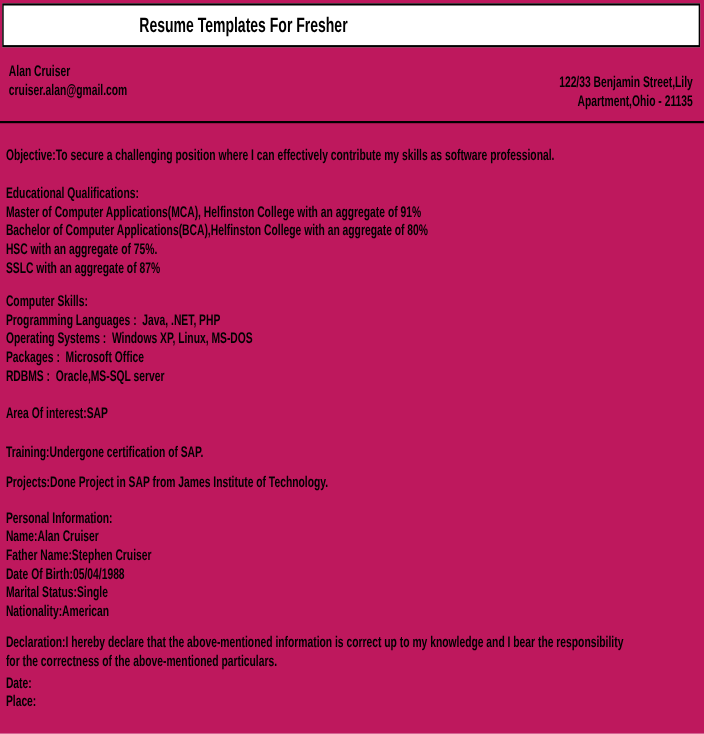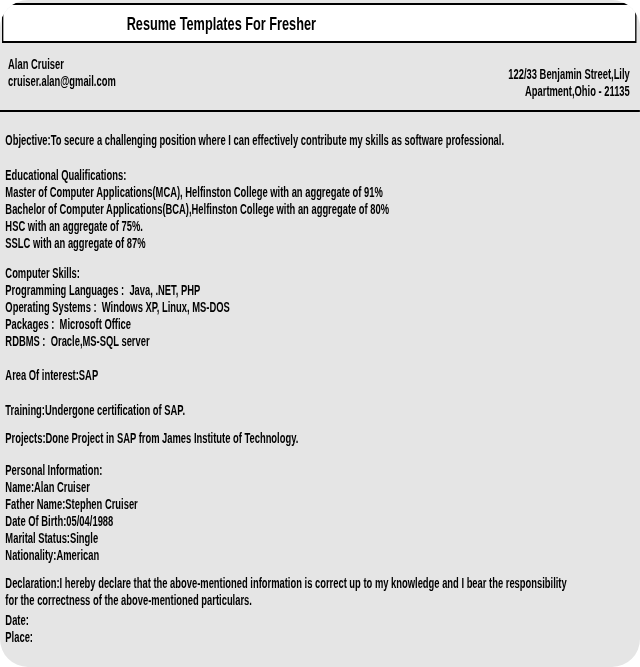--- a/index.html
+++ b/index.html
@@ -1,17 +1,17 @@
 <!DOCTYPE html>
 <html><head>
 <meta charset="utf-8">
 <style>
   html,body{margin:0;padding:0;}
   body{width:640px;height:667px;background:#ffffff;overflow:hidden;}
-  .page{position:relative;width:640px;height:667px;background:#e5e5e5;overflow:hidden;border-radius:28px;}
+  .page{position:relative;width:640px;height:667px;background:#be185d;overflow:hidden;}
   
   .scale{
     width:955px;min-height:667px;
     transform:scaleX(0.67);transform-origin:0 0;
     font-family:"Liberation Sans",sans-serif;
     font-weight:bold;color:#000;font-size:14px;line-height:17px;
   }
   .line{white-space:pre-wrap;}
   .title-box{
     margin:3px 5px 0 3px;height:36px;

